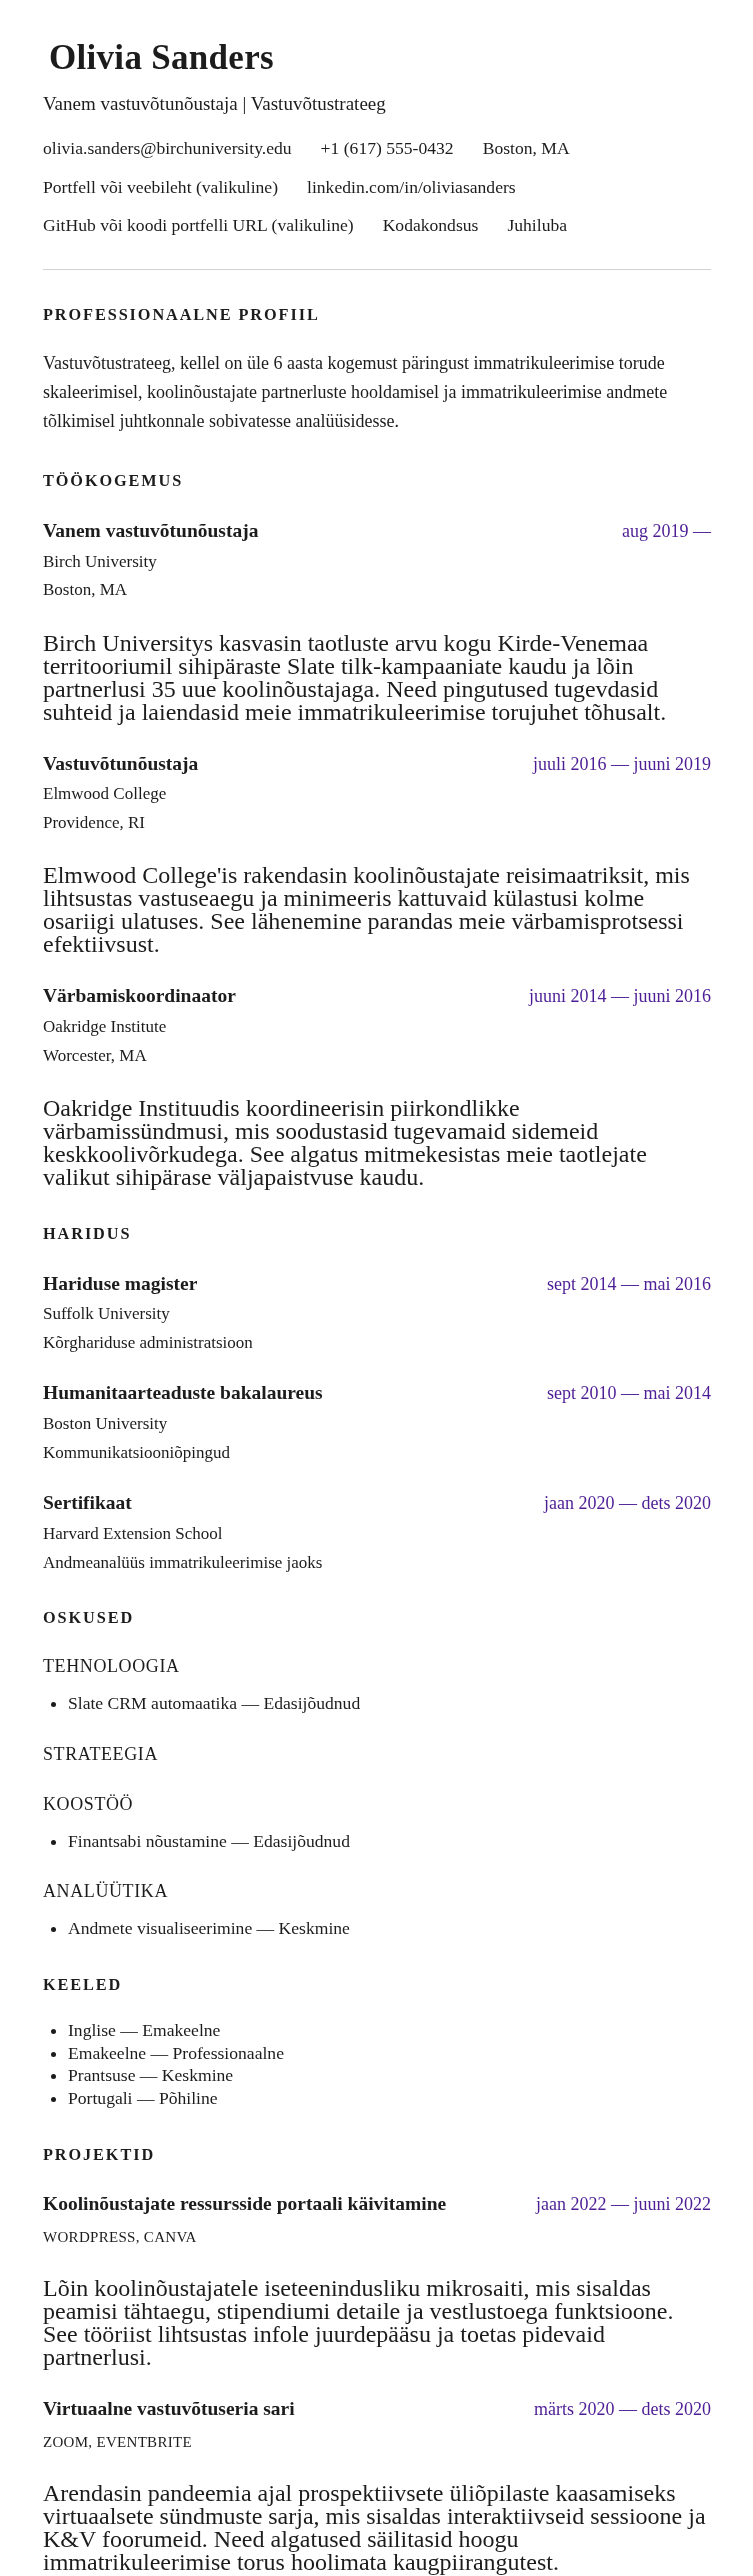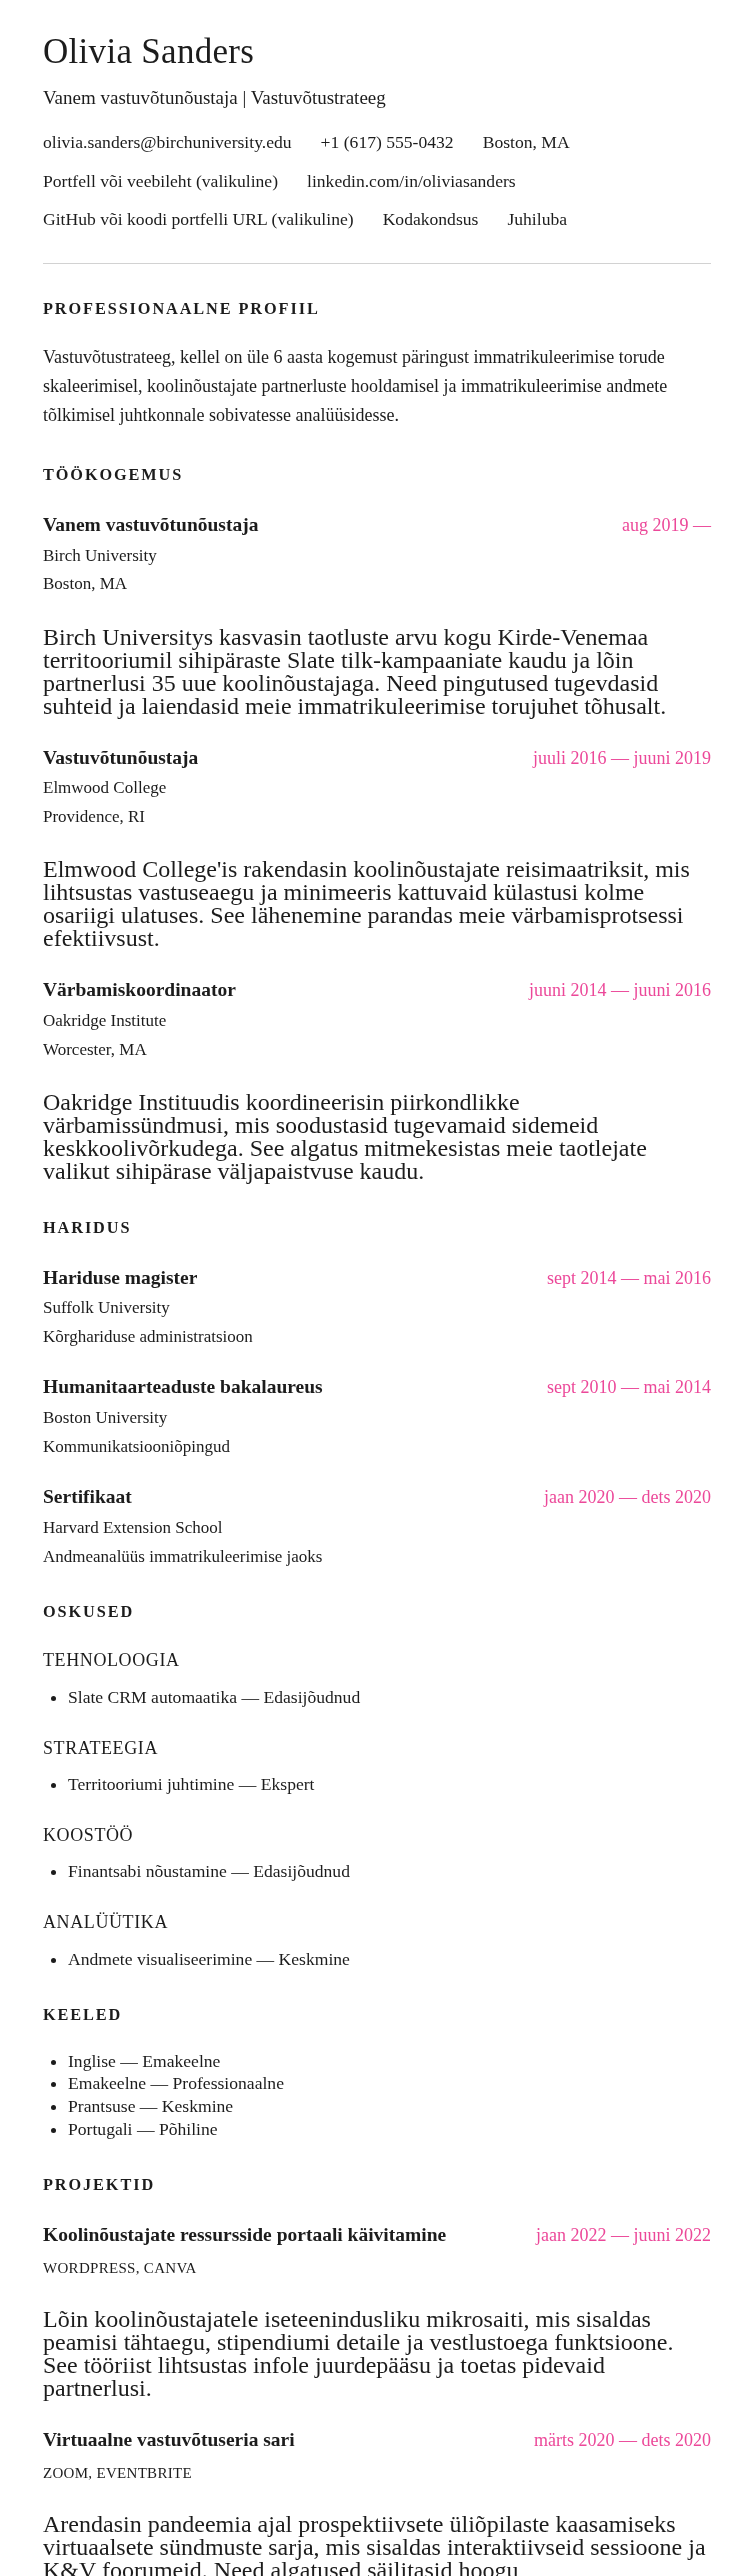--- a/index.html
+++ b/index.html
@@ -13,23 +13,23 @@
     font-family: "Liberation Serif", "DejaVu Serif", serif;
     color: #1c1c1c;
   }
   .page {
     padding: 34px 43px 44px 43px;
   }
 
   
   .name {
     font-size: 35px;
-    font-weight: 400;
+    font-weight: 700;
     line-height: 1.05;
-    margin: 0;
+    margin: 6px;
     letter-spacing: 0.3px;
   }
   .headline {
     font-size: 19px;
     margin-top: 16.3px;
     line-height: 1.2;
   }
   .contact-row {
     display: flex;
     gap: 29px;
@@ -67,21 +67,21 @@
     gap: 15px;
   }
   .entry-title {
     font-size: 19.5px;
     font-weight: 700;
     line-height: 1.2;
   }
   .entry-date {
     font-size: 18px;
     white-space: nowrap;
-    color: #ec4899;
+    color: #4c1d95;
   }
   .entry-sub {
     font-size: 17px;
     margin-top: 9.4px;
     line-height: 1.2;
   }
   .entry-sub + .entry-sub { margin-top: 8.2px; }
   .entry-desc {
     font-size: 24px;
     line-height: 23px;
@@ -211,23 +211,20 @@
 
   <section>
     <div class="section-heading">OSKUSED</div>
 
     <div class="skill-category">TEHNOLOOGIA</div>
     <ul class="bullet-list">
       <li>Slate CRM automaatika — Edasijõudnud</li>
     </ul>
 
     <div class="skill-category">STRATEEGIA</div>
-    <ul class="bullet-list">
-      <li>Territooriumi juhtimine — Ekspert</li>
-    </ul>
 
     <div class="skill-category">KOOSTÖÖ</div>
     <ul class="bullet-list">
       <li>Finantsabi nõustamine — Edasijõudnud</li>
     </ul>
 
     <div class="skill-category">ANALÜÜTIKA</div>
     <ul class="bullet-list">
       <li>Andmete visualiseerimine — Keskmine</li>
     </ul>

